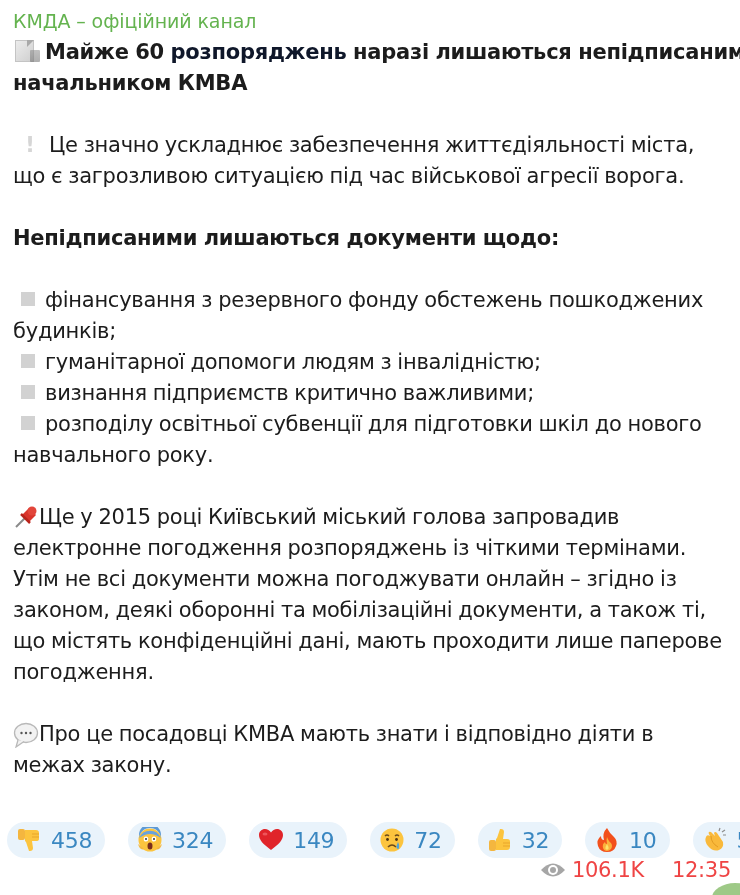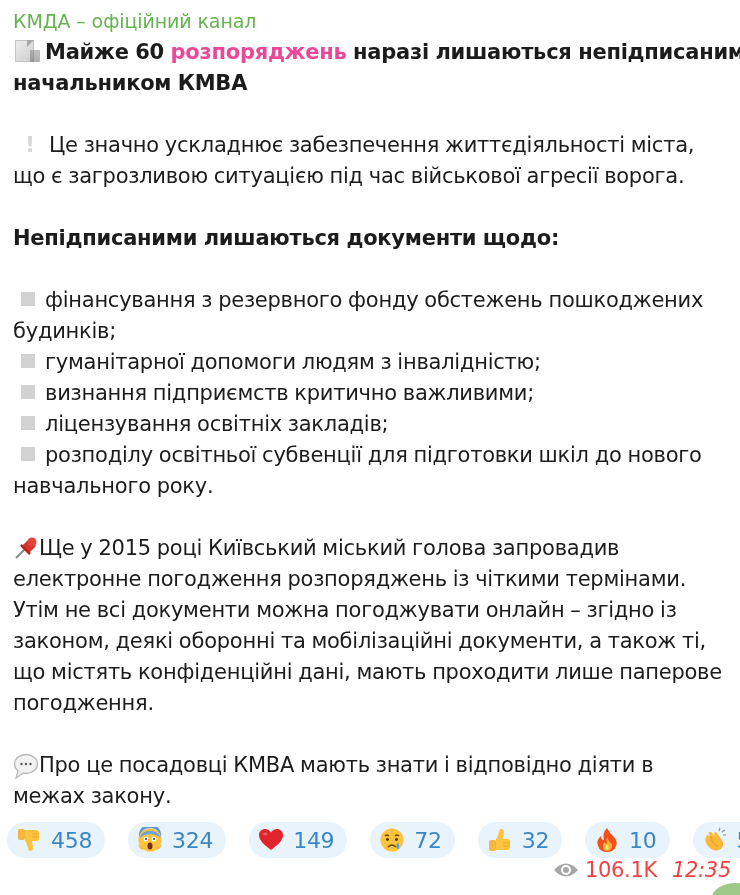--- a/index.html
+++ b/index.html
@@ -49,21 +49,21 @@
       white-space: nowrap;
       letter-spacing: -0.1px;
     }
     .para {
       font-size: 21px;
       line-height: 31px;
       letter-spacing: -0.25px;
       word-spacing: -0.5px;
     }
     .bold { font-weight: bold; }
-    .link { color: #ec4899; }
+    .link { color: #0f172a; }
     .gap { height: 31px; }
     .line { white-space: nowrap; }
 
     .emo {
       display: inline-block;
       vertical-align: -3px;
       width: 22px;
       height: 22px;
       margin-right: 4px;
       position: relative;
@@ -155,21 +155,21 @@
       align-items: center;
       font-size: 21px;
       color: #ef4444;
       letter-spacing: -0.3px;
     }
     .meta .eye {
       margin-right: 6px;
       display: flex;
       align-items: center;
     }
-    .meta .time { margin-left: 15px; font-style: italic; }
+    .meta .time { margin-left: 28px; }
   </style>
 </head>
 <body>
 
 <div class="bubble">
   <div class="content">
 
     <div class="channel-name">КМДА – офіційний канал</div>
 
     <div class="para bold">
@@ -197,23 +197,20 @@
     <div class="para">
       <div>
         <div class="line"><span class="square"></span><span>фінансування з резервного фонду обстежень пошкоджених</span></div>
         <div class="line">будинків;</div>
       </div>
       <div>
         <div class="line"><span class="square"></span><span>гуманітарної допомоги людям з інвалідністю;</span></div>
       </div>
       <div>
         <div class="line"><span class="square"></span><span>визнання підприємств критично важливими;</span></div>
-      </div>
-      <div>
-        <div class="line"><span class="square"></span><span>ліцензування освітніх закладів;</span></div>
       </div>
       <div>
         <div class="line"><span class="square"></span><span>розподілу освітньої субвенції для підготовки шкіл до нового</span></div>
         <div class="line">навчального року.</div>
       </div>
     </div>
 
     <div class="gap"></div>
 
     <div class="para">

